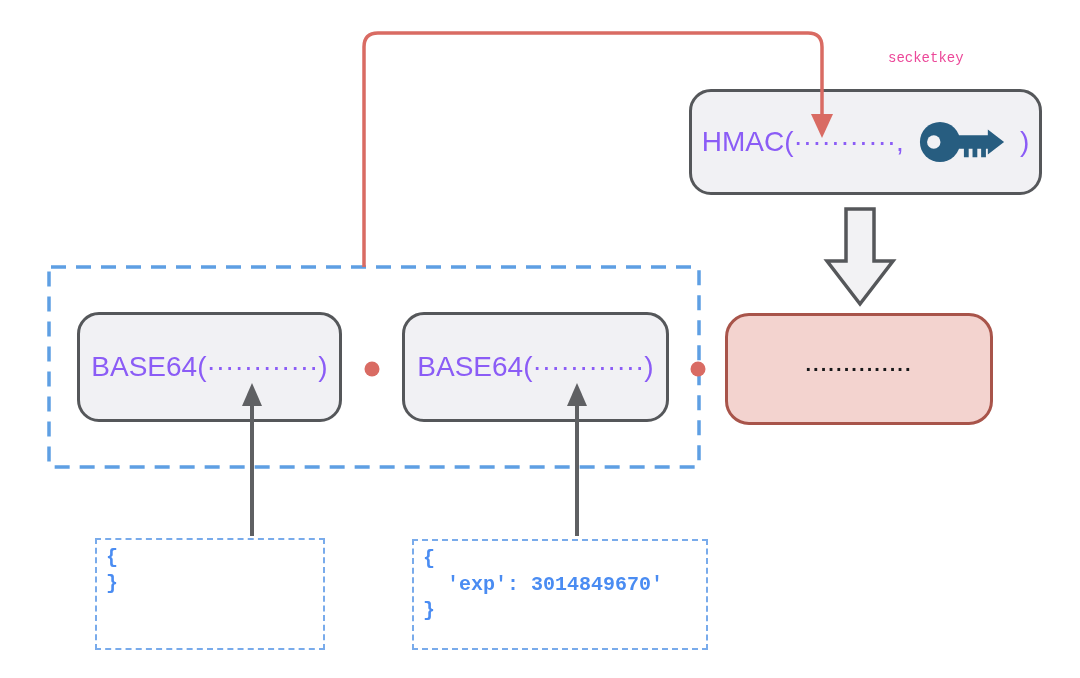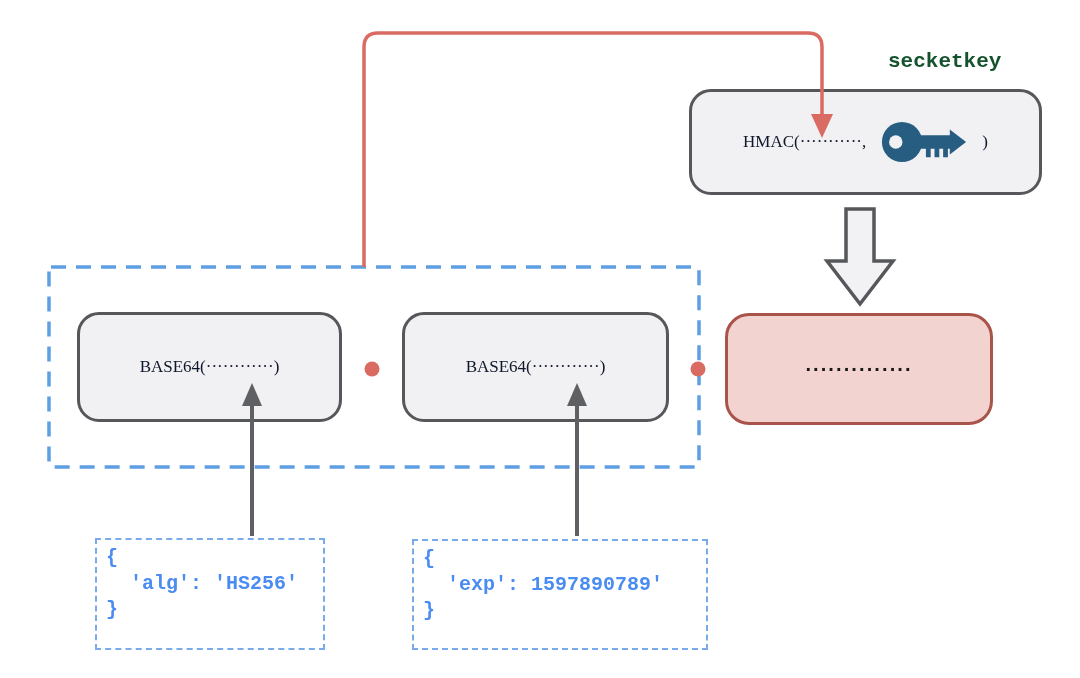--- a/index.html
+++ b/index.html
@@ -16,44 +16,43 @@
     box-sizing:border-box;
     background:#f1f1f4;
     border:3px solid #55575a;
     border-radius:22px;
     display:flex;
     align-items:center;
     justify-content:center;
     color:#35363a;
   }
   .node-label{
-    font-size:17px;
-    color:#0f172a;
+    font-size:28px;
+    color:#8b5cf6;
     white-space:pre;
-    font-family:Liberation Serif, serif;
   }
   
   #hmac-box{left:689px;top:89px;width:353px;height:106px;gap:8px;}
   #hmac-box .key-svg{width:88px;height:52px;margin:0 6px;}
   
   #b64-header{left:77px;top:312px;width:265px;height:110px;}
   #b64-payload{left:402px;top:312px;width:267px;height:110px;}
   
   #sig-box{
     left:725px;top:313px;width:268px;height:112px;
     background:#f3d3cf;border:3px solid #a8544a;border-radius:24px;
   }
   #sig-box .sig-dots{
     font-size:20px;font-weight:bold;color:#17181a;letter-spacing:1px;
   }
   
   #secret-label{
     position:absolute;left:888px;top:50px;
     font-family:"Liberation Mono", monospace;
-    font-weight:bold;font-size:21px;color:#14532d;
+    font-weight:normal;font-size:14px;color:#ec4899;
   }
   
   .code-box{
     position:absolute;
     box-sizing:border-box;
     background:#ffffff;
     border:2px dashed #79abeb;
     padding:5px 0 0 9px;
     font-family:"Liberation Mono", monospace;
     font-weight:bold;
@@ -95,27 +94,26 @@
   <div id="b64-payload" class="node layer">
     <span class="node-label">BASE64(············)</span>
   </div>
 
   <div id="sig-box" class="node layer">
     <span class="sig-dots">··············</span>
   </div>
 
   <div id="json-header" class="code-box layer">
     <div class="code-line">{</div>
-    <div class="code-line">  'alg': 'HS256'</div>
     <div class="code-line">}</div>
   </div>
 
   <div id="json-payload" class="code-box layer">
     <div class="code-line">{</div>
-    <div class="code-line">  'exp': 1597890789'</div>
+    <div class="code-line">  'exp': 3014849670'</div>
     <div class="code-line">}</div>
   </div>
 
   <svg id="overlay" viewBox="0 0 1080 678">
 
     <rect x="49" y="267" width="650" height="200" rx="2" fill="none" stroke="#5e9fe3" stroke-width="3.5" stroke-dasharray="15 10"></rect>
 
     <path d="M364,267 V47 Q364,33 378,33 H808 Q822,33 822,47 V118" fill="none" stroke="#d96b63" stroke-width="3.5"></path>
     <polygon points="811,114 833,114 822,138" fill="#d96b63"></polygon>
 

